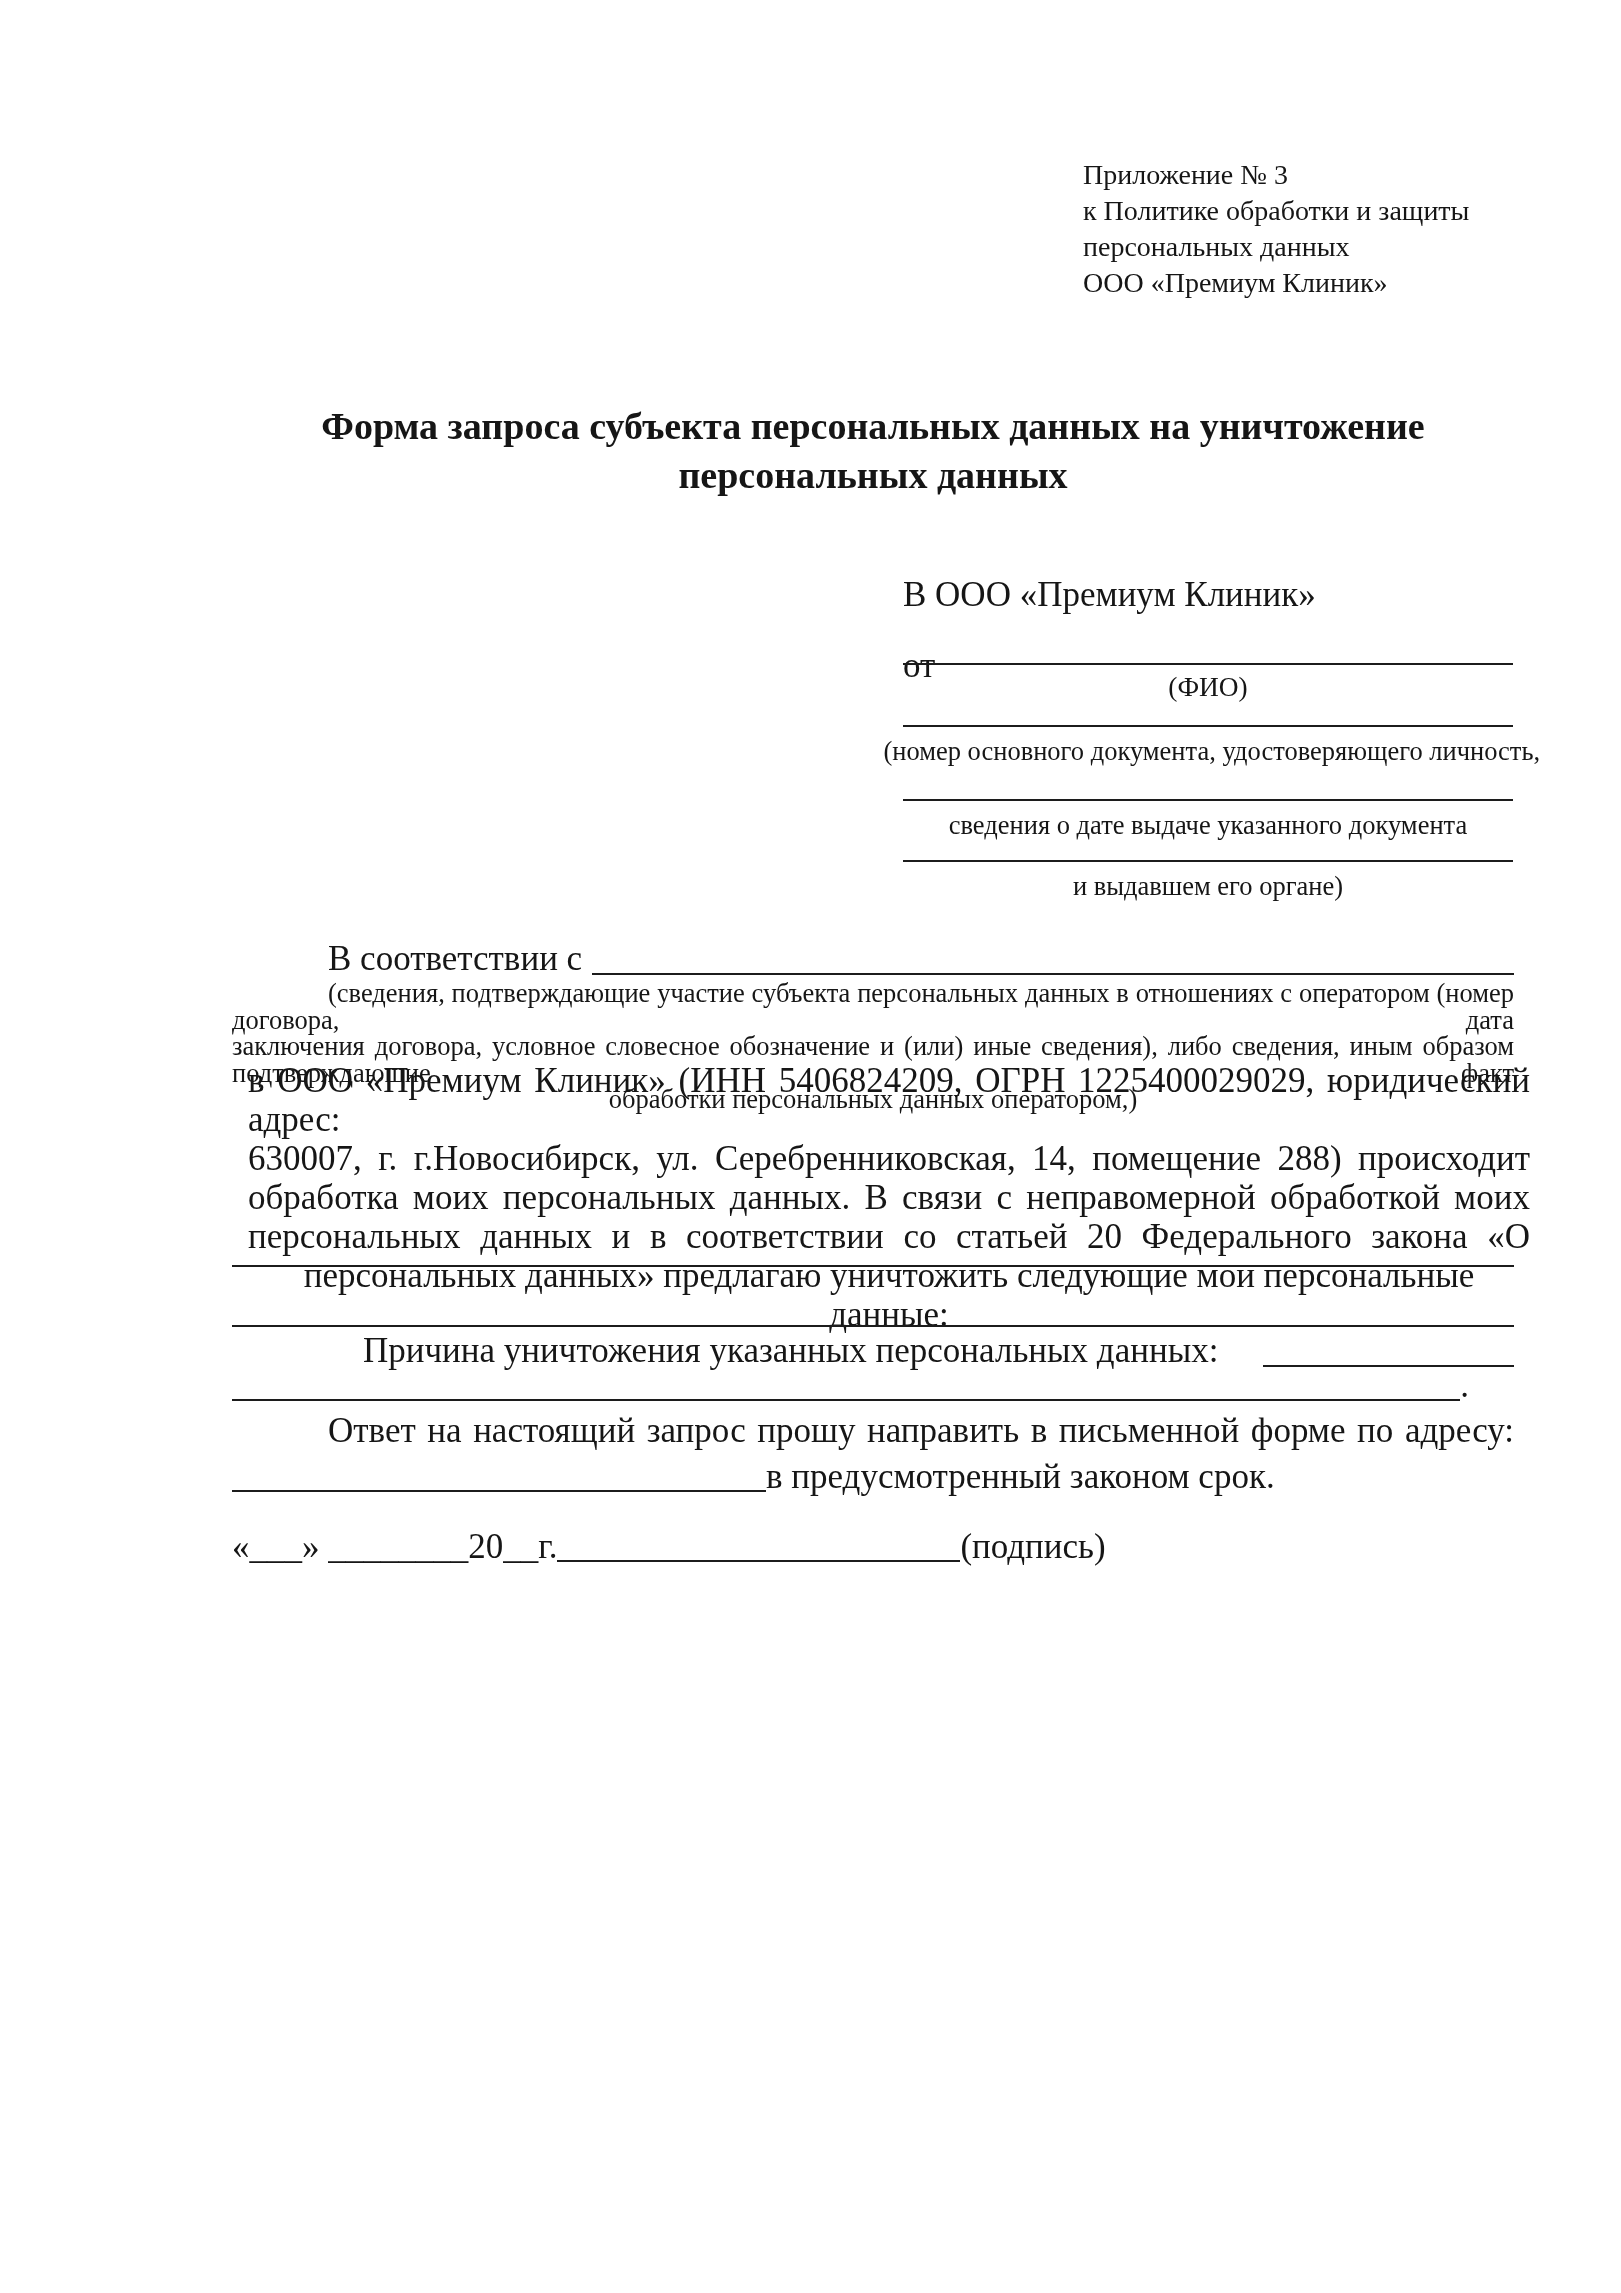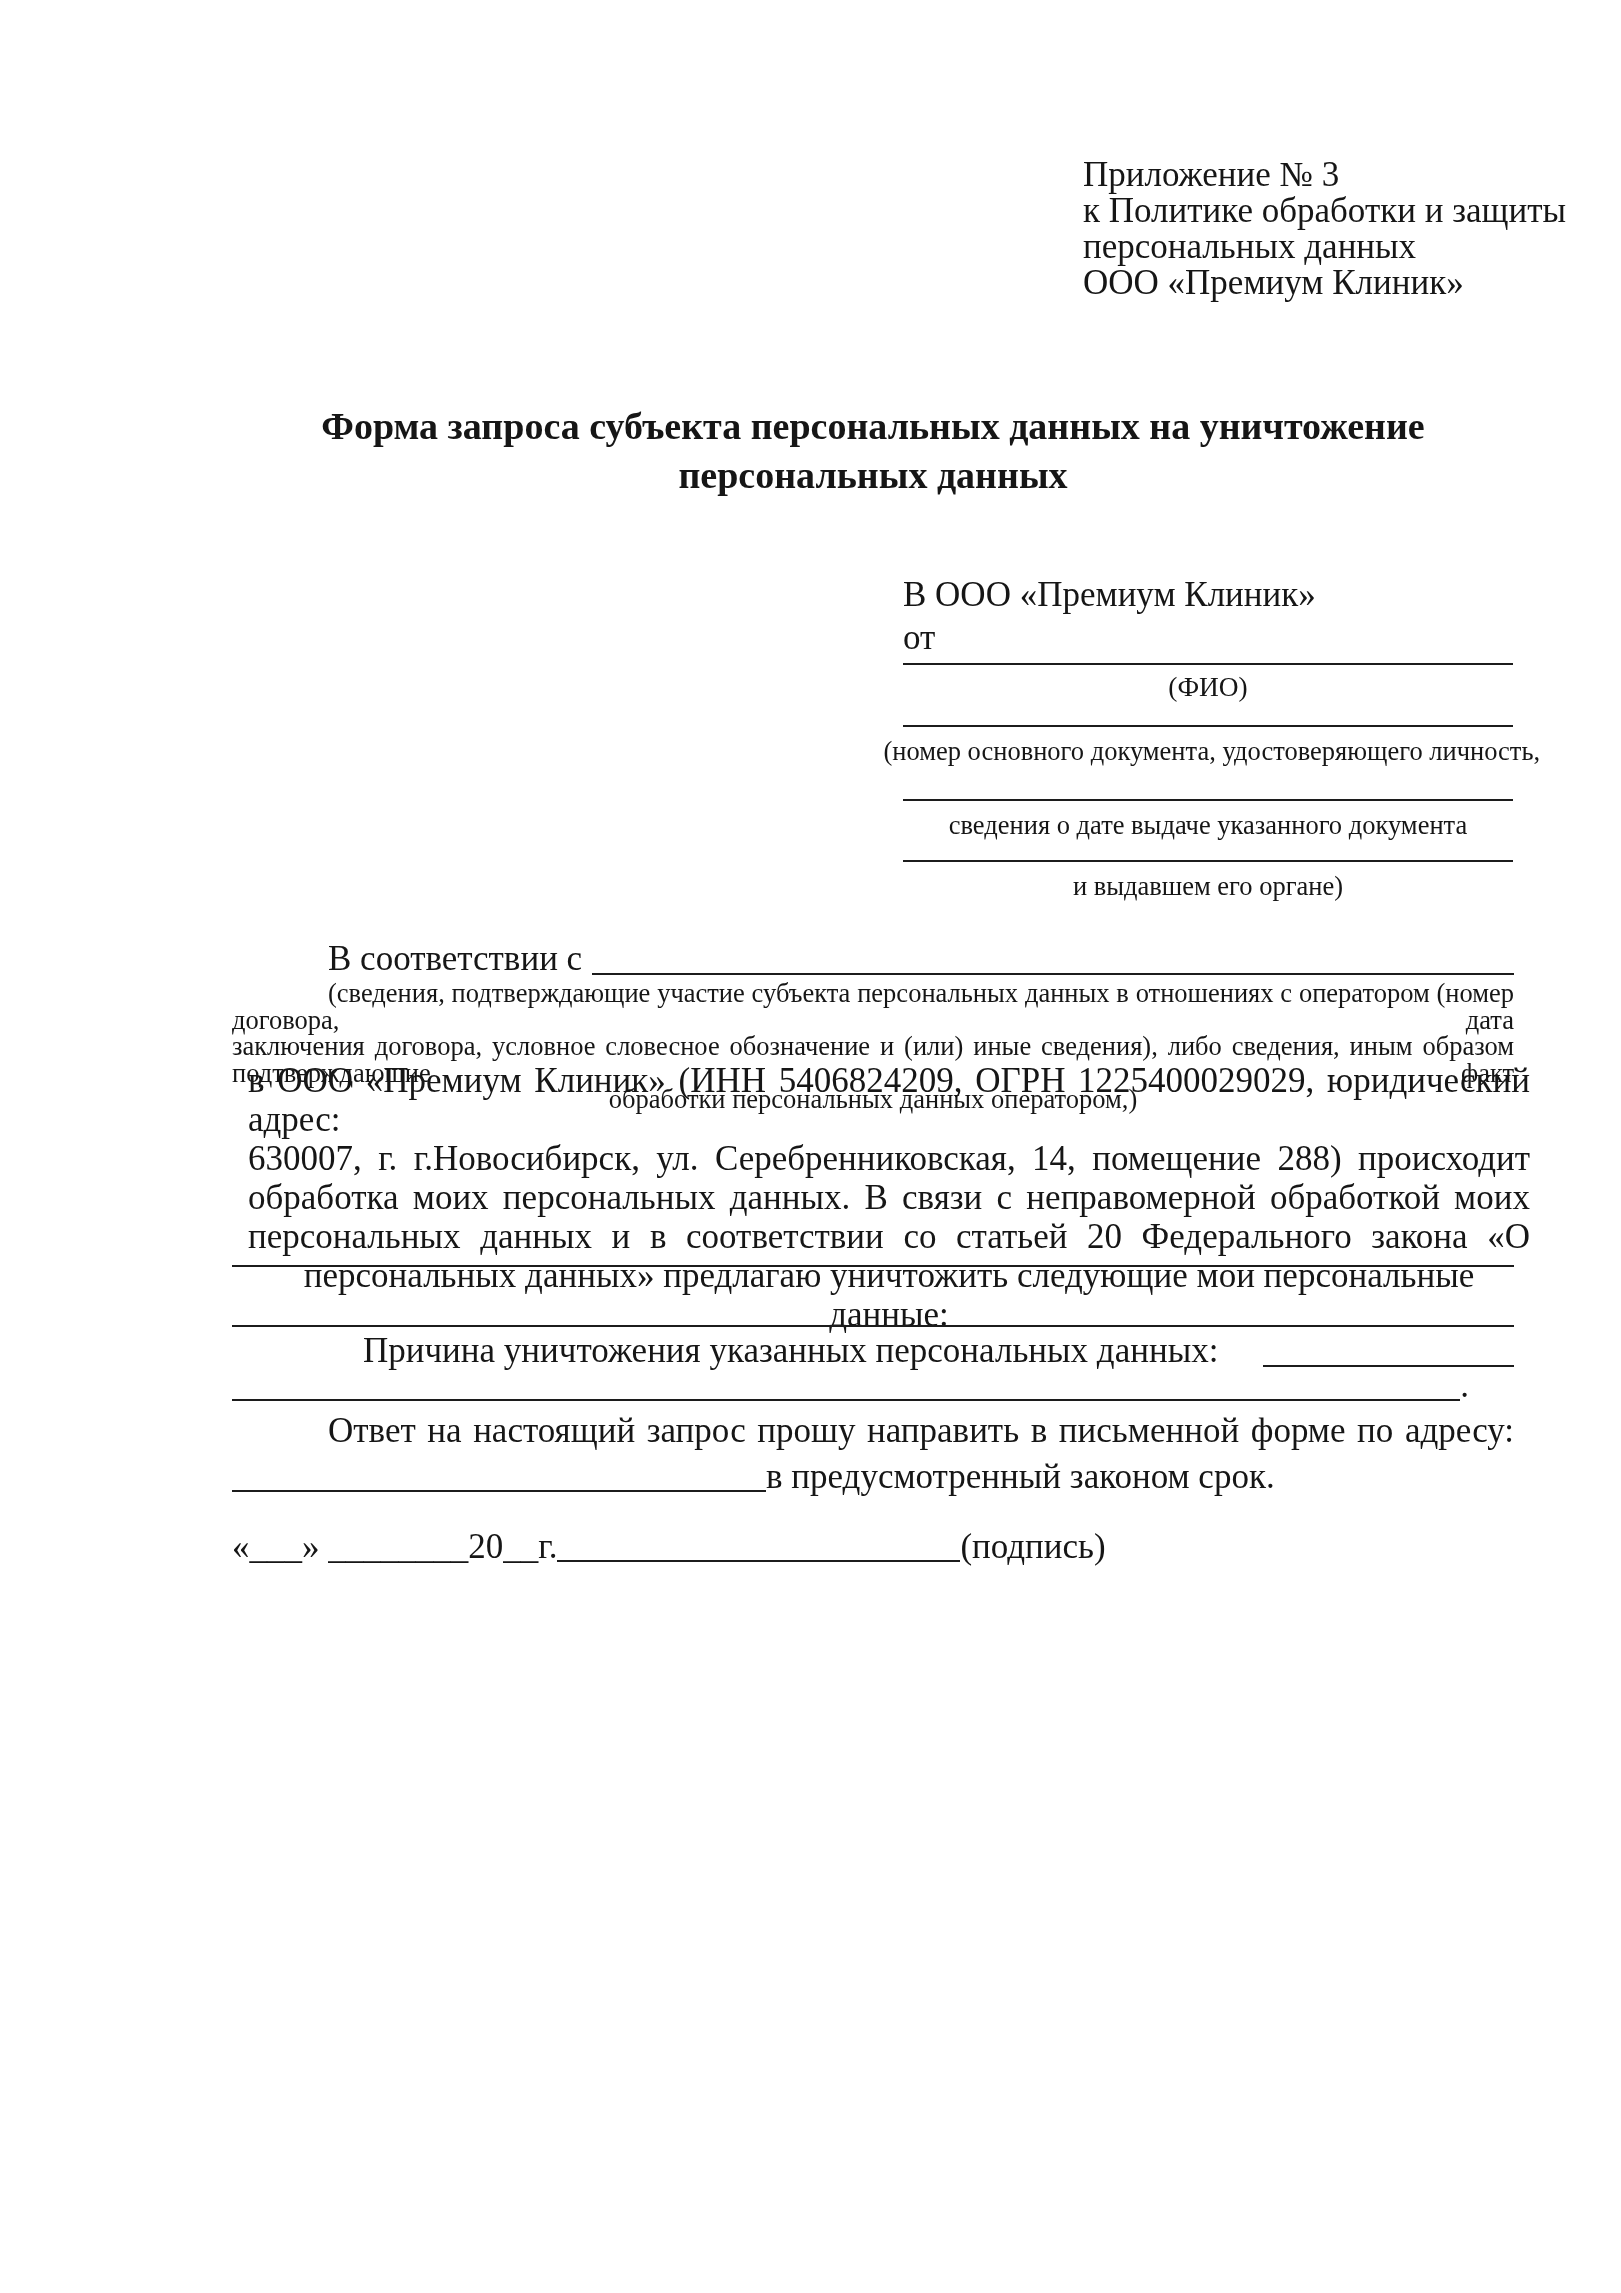--- a/index.html
+++ b/index.html
@@ -2,27 +2,27 @@
 <html lang="ru"><head>
 <meta charset="utf-8">
 <style>
   html,body{margin:0;padding:0;background:#ffffff;}
   .page{
     position:relative;width:1621px;height:2294px;background:#ffffff;
     color:#161616;font-family:"Liberation Serif","DejaVu Serif",serif;
     overflow:hidden;
   }
   
-  .header-block{position:absolute;left:1083px;top:157px;font-size:35px;line-height:36px;white-space:nowrap;}
+  .header-block{position:absolute;left:1083px;top:157px;font-size:28px;line-height:36px;white-space:nowrap;}
   
   .doc-title{position:absolute;left:232px;top:402px;width:1282px;text-align:center;font-weight:bold;font-size:38px;line-height:49px;}
   
   .addressee{position:absolute;left:903px;top:573px;width:610px;font-size:35px;}
   .addr-to{line-height:43px;white-space:nowrap;}
-  .addr-from{line-height:43px;}
+  .addr-from{line-height:43px;margin-top:28px;}
   .f-line{position:absolute;left:0;right:0;height:0;border-bottom:2.9px solid #1c1c1c;}
   .f-cap{position:absolute;left:-19.6px;right:-19.6px;text-align:center;font-size:26.5px;white-space:nowrap;}
   .fl1{top:90px}.fc1{top:99px;font-size:27.4px}
   .fl2{top:152px}.fc2{top:163px}
   .fl3{top:226px}.fc3{top:237px}
   .fl4{top:287px}.fc4{top:298px}
   
   .accordance{position:absolute;left:232px;top:939px;width:1282px;height:41px;display:flex;font-size:35px;}
   .indent{flex:none;width:96px;}
   .fill{flex:1;align-self:flex-end;height:0;border-bottom:2.9px solid #1c1c1c;margin:0 0 4.9px 9.8px;}

